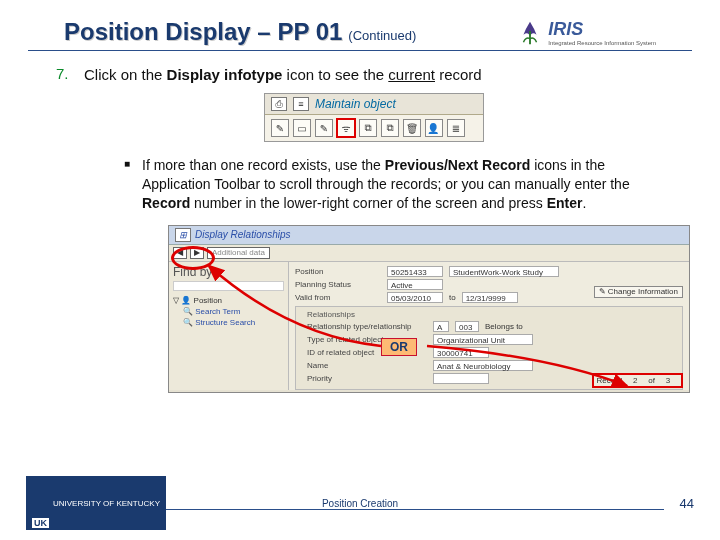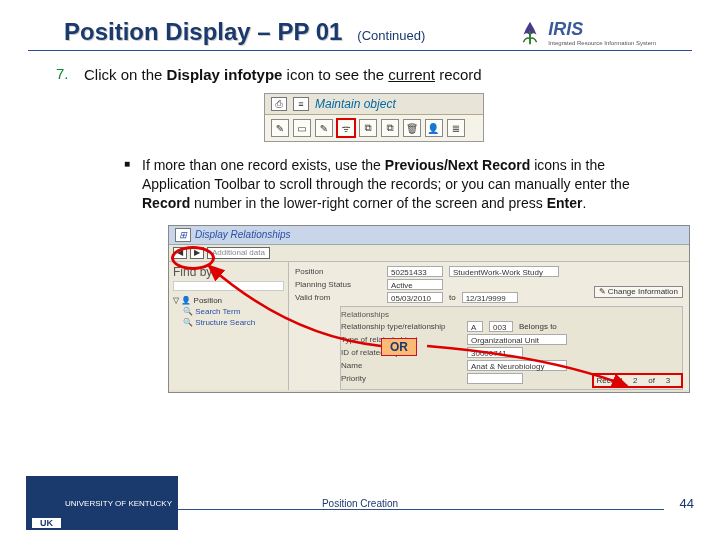--- a/index.html
+++ b/index.html
@@ -9,21 +9,21 @@
     background: #fff;
     position: relative;
     overflow: hidden;
   }
   .header {
     display: flex; justify-content: space-between; align-items: flex-end;
     padding: 18px 36px 4px 36px;
     border-bottom: 1.5px solid #2a4e8a;
     margin: 0 28px;
   }
-  .title-block { display: flex; align-items: baseline; gap: 15px; }
+  .title-block { display: flex; align-items: baseline; gap: 6px; }
   .title {
     font-size: 24px; font-weight: bold; color: #1a3a6e;
     text-shadow: 1px 1px 0 #ccc;
   }
   .continued { font-size: 13px; color: #1a3a6e; }
   .logo { display: flex; align-items: center; gap: 4px; }
   .logo-mark {
     width: 28px; height: 28px; position: relative;
   }
   .logo-mark svg { width: 100%; height: 100%; }
@@ -104,21 +104,21 @@
   .ss-right {
     flex: 1; background: #efecdf; padding: 4px 6px; position: relative;
   }
   .field-row { display: flex; gap: 6px; font-size: 8px; margin-bottom: 2px; align-items: center; }
   .field-row .fl { width: 86px; color: #444; }
   .field-row .fv {
     background: #fff; border: 1px solid #aaa; padding: 0 3px;
     min-width: 56px; height: 11px; line-height: 11px;
   }
   .section-box {
-    border: 1px solid #bbb; background: #e9e5d5; padding: 3px 0; margin-top: 3px; margin-left: 45px;
+    border: 1px solid #bbb; background: #e9e5d5; padding: 3px 11px; margin-top: 3px;
   }
   .chg-btn {
     position: absolute; right: 6px; top: 24px;
     border: 1px solid #888; background: #f8f6ee;
     font-size: 8px; padding: 0 4px; height: 12px; line-height:12px;
     display:flex; align-items:center; gap:2px;
   }
   .or-badge {
     position: absolute; left: 212px; top: 112px;
     background: #fdba74; border: 1px solid #c8102e; color: #1a3a6e;
@@ -141,21 +141,21 @@
     padding: 0 26px 0 26px;
   }
   .footer-line {
     position: absolute; left: 56px; right: 56px; bottom: 30px;
     border-top: 1px solid #2a4e8a;
   }
   .uk-badge {
     background: #1a3a6e; color: #fff; font-size: 8px;
     padding: 2px 6px; display: inline-flex; align-items: center; gap: 4px;
   }
-  .uk-badge .uk { background:#ffffff; color:#1a3a6e; font-weight:bold; padding:0 8px; font-size:9px;margin-top:40px; }
+  .uk-badge .uk { background:#ffffff; color:#1a3a6e; font-weight:bold; padding:0 2px; font-size:9px;margin-top:40px; }
   .footer-center {
     position: absolute; left: 50%; transform: translateX(-50%);
     font-size: 10px; color: #1a3a6e;
   }
   .page-num { font-size: 13px; color: #1a3a6e; }
 </style>
 </head>
 <body>
 
 <div class="header">

